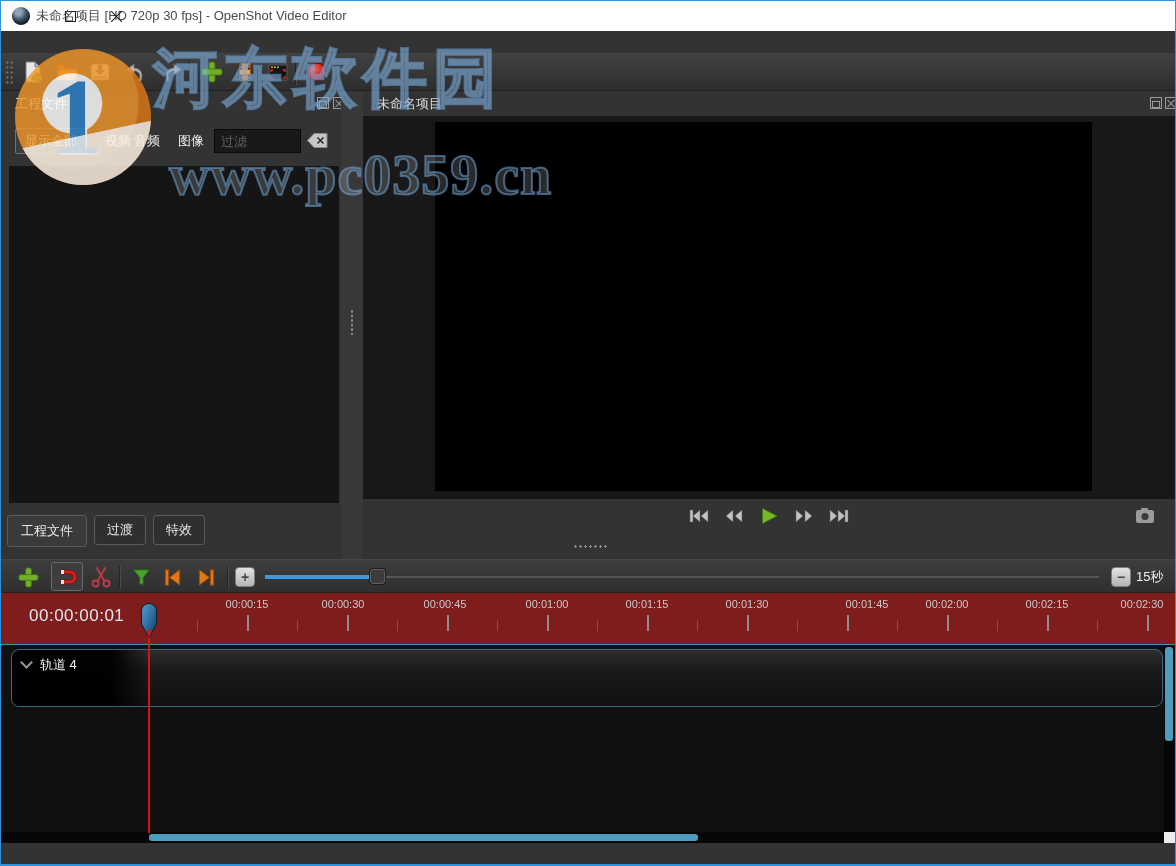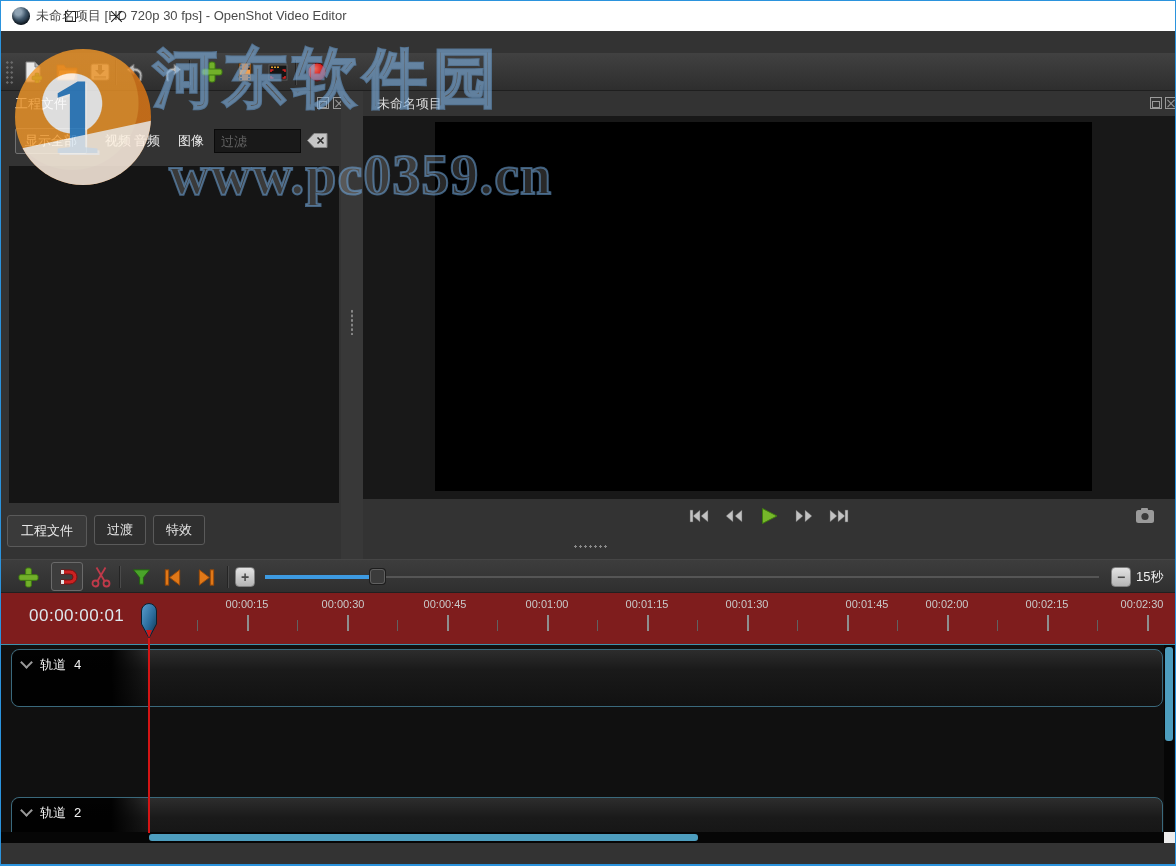--- a/index.html
+++ b/index.html
@@ -114,21 +114,21 @@
 
   
   .tracks{ left:0; right:0; top:643px; height:188px; background:#101010;
     border-top:1px solid #3e93ae; overflow:hidden; }
   .track{ position:absolute; left:10px; width:1152px; height:58px; border:1px solid #3a697c; border-radius:8px;
     background:linear-gradient(180deg,#2d2d2d 0,#1a1a1a 35%,#111 100%); }
   .track::before{ content:""; position:absolute; left:0; top:0; bottom:0; width:138px;
     border-radius:8px 0 0 8px; background:linear-gradient(90deg,rgba(0,0,0,.96) 72%,rgba(0,0,0,0)); }
   .track-chevron{ position:absolute; left:10px; top:8px; width:9px; height:9px;
     border-left:2px solid #9a9a9a; border-bottom:2px solid #9a9a9a; transform:rotate(-45deg); }
-  .track-name{ position:absolute; left:28px; top:6px; font-size:13px; color:#f2f2f2;font-family:Liberation Mono, monospace; }
+  .track-name{ position:absolute; left:28px; top:6px; font-size:13px; color:#f2f2f2; }
 
   .vscroll{ left:1163px; top:644px; width:10px; height:187px; background:#060606; }
   .vscroll-thumb{ position:absolute; left:1px; top:2px; width:8px; height:94px; background:#4d9dbe; border-radius:3px; }
   .hscroll{ left:0; top:831px; width:1163px; height:11px; background:#060606; }
   .hscroll-thumb{ position:absolute; left:148px; top:2px; width:549px; height:7px; background:#4d9dbe; border-radius:3px; }
   .scroll-corner{ left:1163px; top:831px; width:11px; height:11px; background:#ececec; }
 
   .statusbar{ left:0; right:0; top:842px; height:22px; background:#333; }
 </style>
 </head>
@@ -439,24 +439,20 @@
       <path d="M1.5,10 A7.5,7.5 0 0 1 16.5,10 L16.5,23 L9,37 L1.5,23 Z" fill="url(#ph1)" stroke="#0a2030"></path>
       <polygon points="6,29 12,29 9,37" fill="#cc1818"></polygon>
     </svg>
   </div>
 
   <div class="abs tracks">
     <div class="track" style="top:4px">
       <span class="track-chevron"></span>
       <span class="track-name">轨道 4</span>
     </div>
-    <div class="track" style="top:152px">
-      <span class="track-chevron"></span>
-      <span class="track-name">轨道 2</span>
-    </div>
   </div>
 
   <div class="abs vscroll">
     <div class="vscroll-thumb"></div>
   </div>
   <div class="abs hscroll">
     <div class="hscroll-thumb"></div>
   </div>
   <div class="abs scroll-corner"></div>
 

